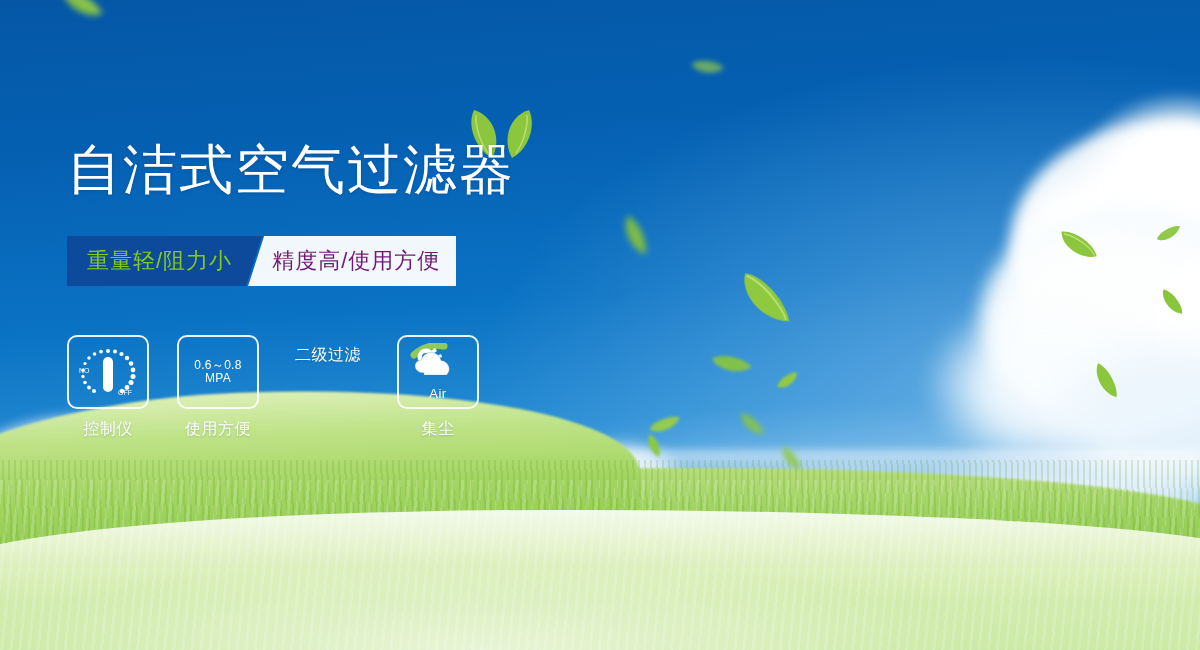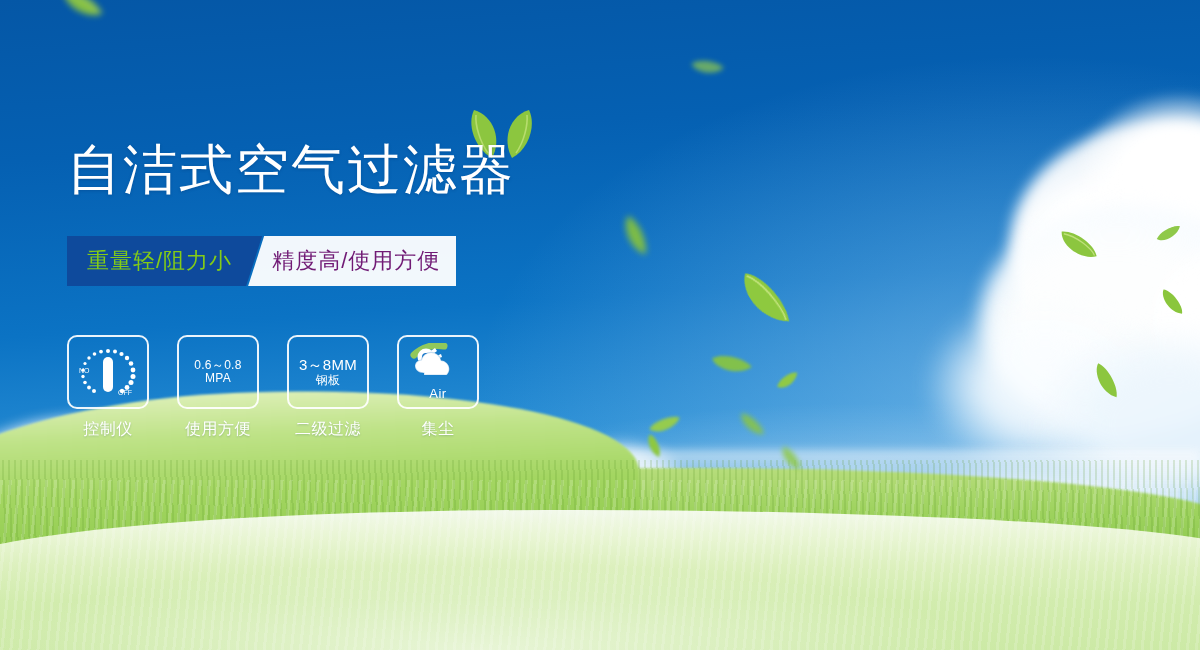--- a/index.html
+++ b/index.html
@@ -346,24 +346,20 @@
     <div class="feature">
       <div class="feature-box">
         <div class="feature-text">0.6～0.8</div>
         <div class="feature-text">MPA</div>
       </div>
       <div class="feature-label">使用方便</div>
     </div>
 
 
     <div class="feature">
-      <div class="feature-box">
-        <div class="feature-text small">3～8MM</div>
-        <div class="feature-text">钢板</div>
-      </div>
       <div class="feature-label">二级过滤</div>
     </div>
 
     <div class="feature">
       <div class="feature-box">
         <svg width="60" height="42" viewBox="0 0 60 42">
           <path d="M6 12C14 4 26 1 36 3" stroke="#9ed04f" stroke-width="7" fill="none" stroke-linecap="round" opacity=".9"></path>
           <g fill="#ffffff">
             <circle cx="18" cy="14" r="8.5"></circle>
             <path d="M17 12 L27 5 L29 8 L20 15 Z"></path>

